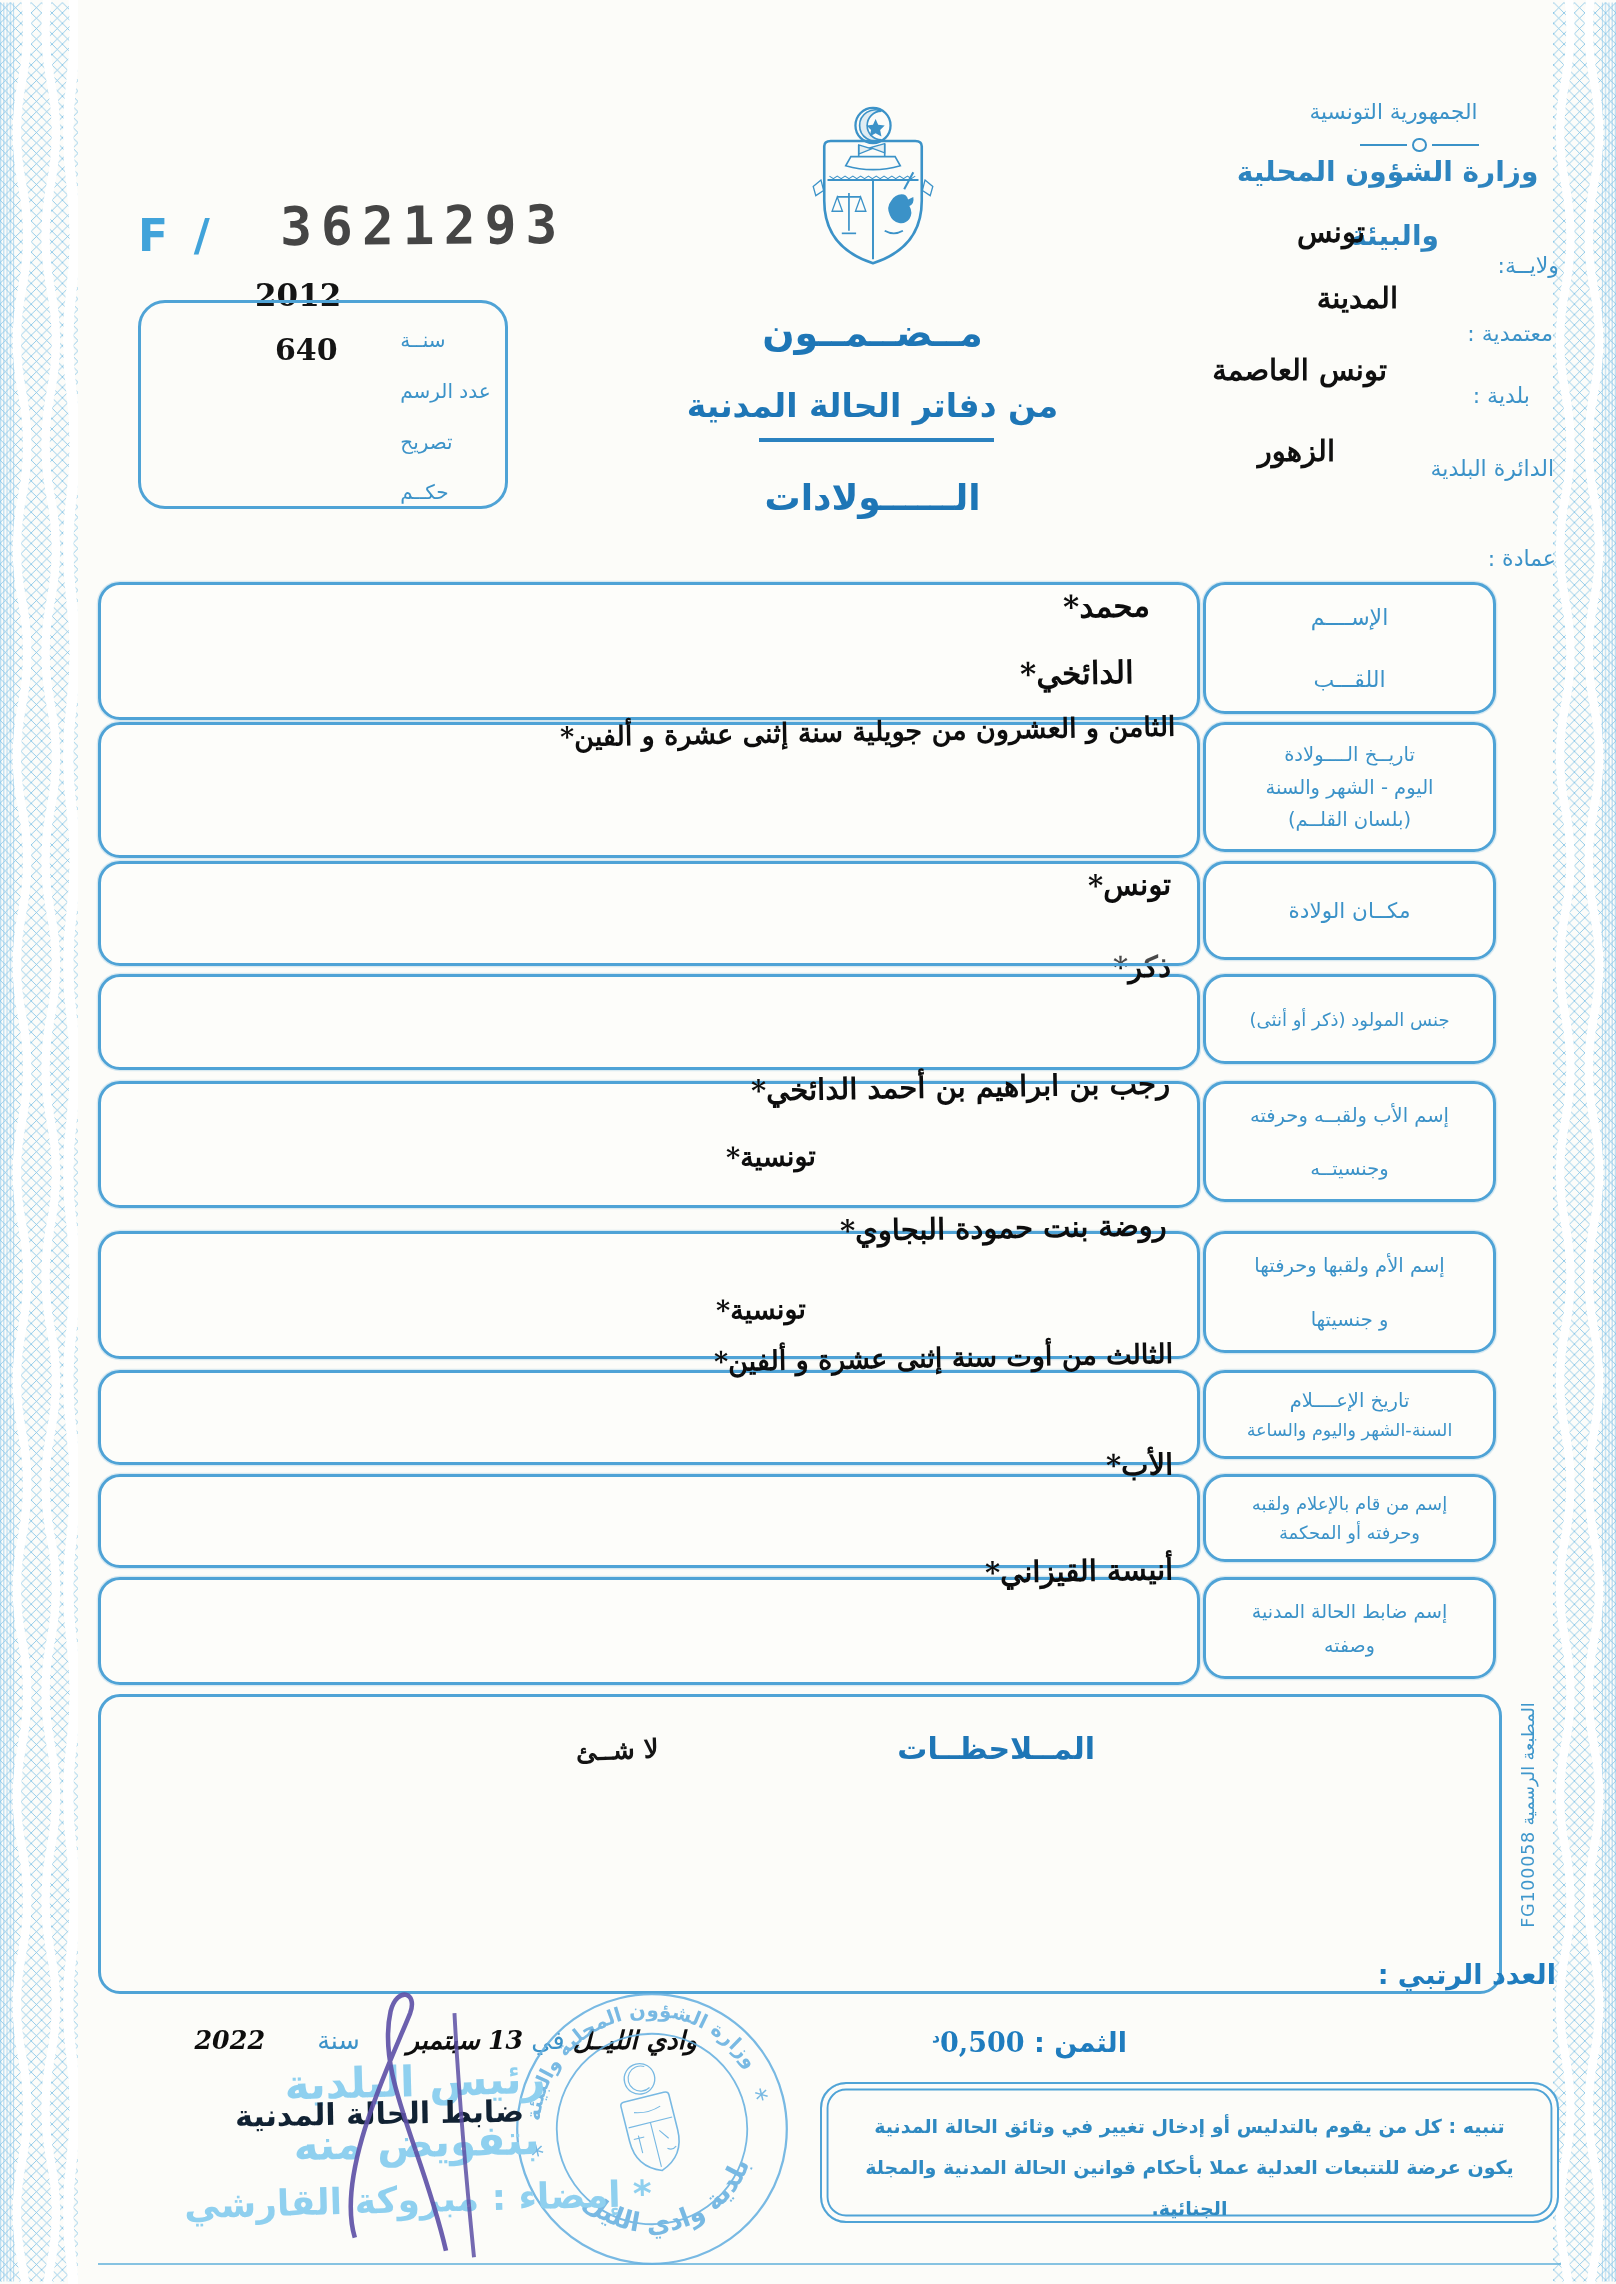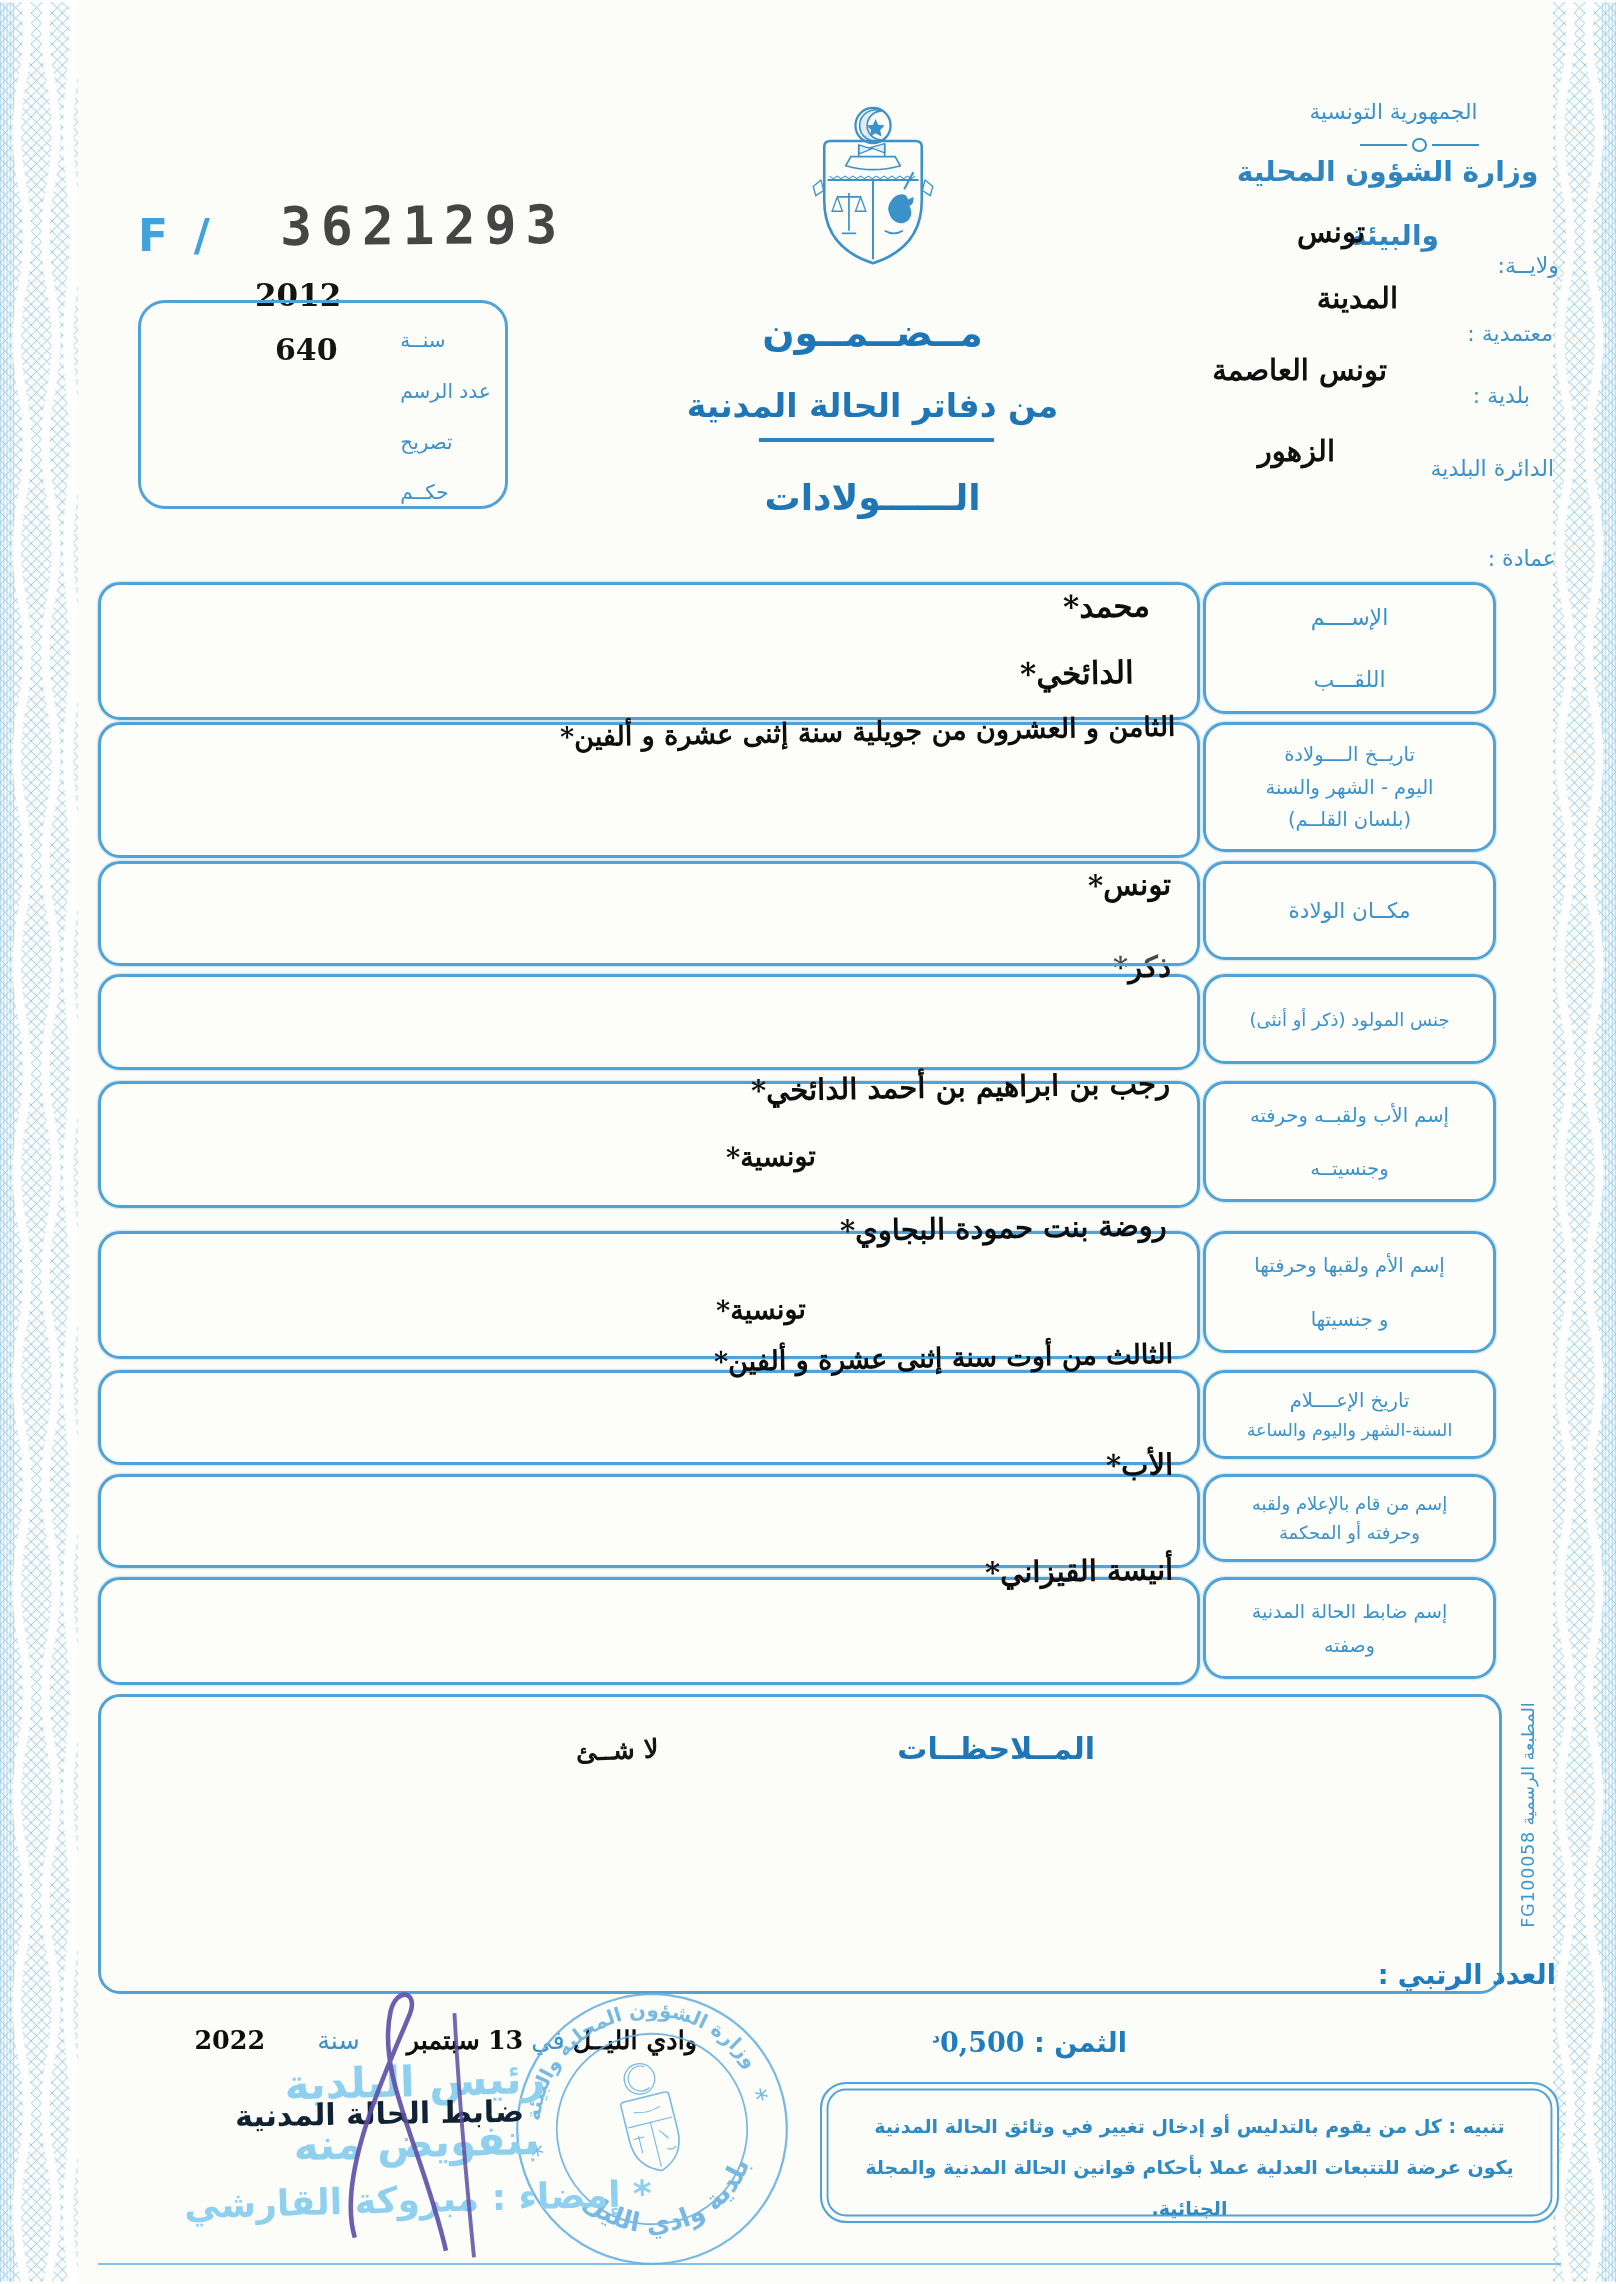--- a/index.html
+++ b/index.html
@@ -39,21 +39,21 @@
   .value{position:absolute;direction:rtl;font-family:"DejaVu Serif",serif;font-weight:bold;color:#0d0d0d;white-space:nowrap;transform:rotate(-1deg);}
   
   .notes-box{border:3.3px solid var(--border-blue,#4fa3d6);border-radius:22px;}
   .notes-label{color:var(--title-blue,#1e76b6);font-weight:bold;font-size:30px;direction:rtl;}
   .notes-value{font-family:"DejaVu Serif",serif;font-weight:bold;font-size:26px;direction:rtl;transform:rotate(-2deg);}
   .side-note{color:#3f97cc;font-size:17.6px;transform:rotate(-90deg);transform-origin:center;direction:rtl;white-space:nowrap;letter-spacing:0.7px;}
   
   .foot-blue{color:#1f7cbe;font-weight:bold;font-size:27px;direction:rtl;white-space:nowrap;}
   .dateline{direction:rtl;font-size:25.4px;white-space:nowrap;}
   .dateline .pre{color:var(--label-blue,#3b92c8);}
-  .dateline .fill{font-family:"DejaVu Serif",serif;font-weight:bold;color:#0d0d0d;}
+  .dateline .fill{font-family:"DejaVu Serif",serif;font-weight:bold;color:#0d0d0d;font-style:italic;}
   .officer-title{font-weight:bold;font-size:30px;color:#123;direction:rtl;transform:rotate(-1deg);z-index:6;}
   .stamp-text{color:var(--stamp-cyan,#8fd0ef);font-weight:bold;font-size:42px;line-height:1.45;text-align:center;direction:rtl;transform:rotate(-1.5deg);z-index:4;}
   .notice-box{border:2px solid var(--border-blue,#4fa3d6);border-radius:26px;box-shadow:inset 0 0 0 4.6px #fcfcf9,inset 0 0 0 6.5px var(--border-blue,#4fa3d6);padding:22px 30px;box-sizing:border-box;}
   .notice-text{color:#2f8ac2;font-weight:bold;font-size:19px;line-height:2.15;direction:rtl;text-align:center;}
   .bottom-rule{background:#5fb0da;opacity:.75;}
   .sup-unit{font-size:15.6px;vertical-align:super;}
 </style>
 </head>
 <body>
 

